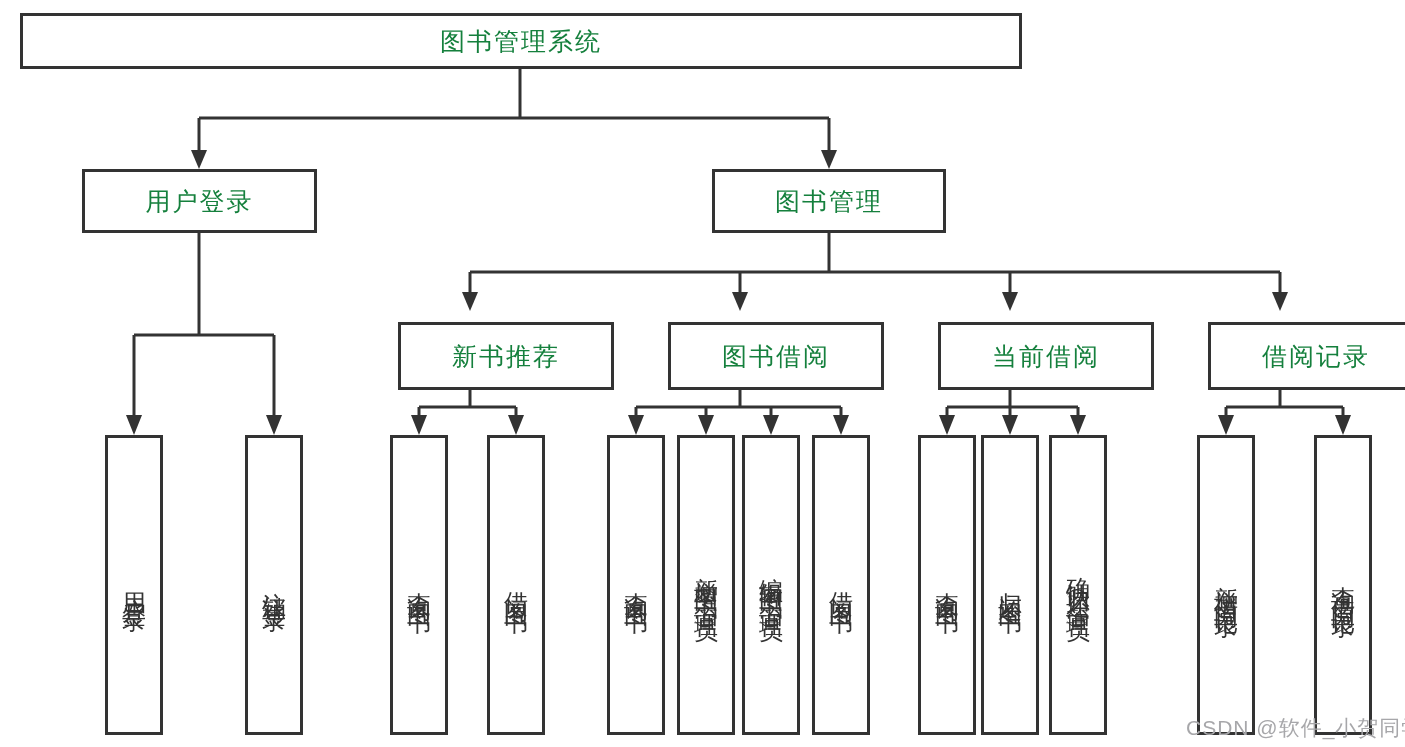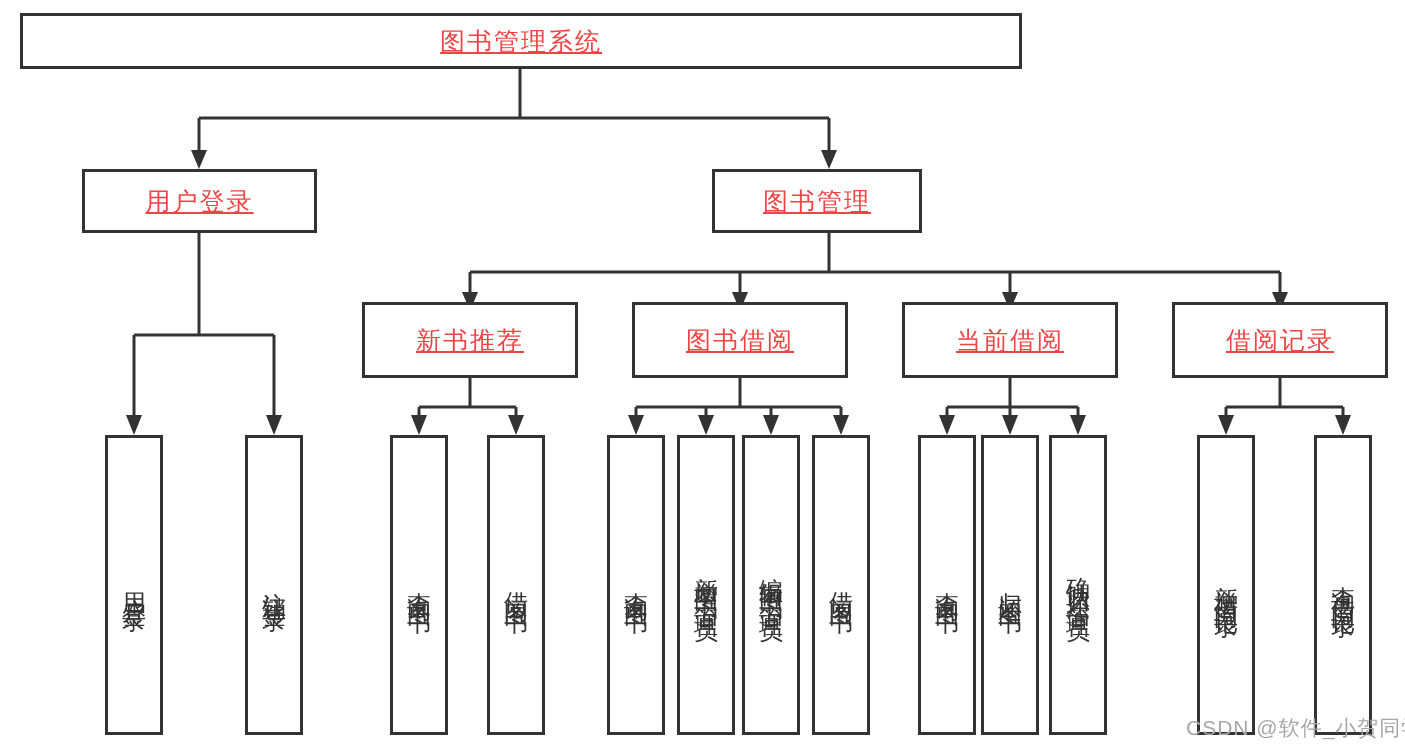--- a/index.html
+++ b/index.html
@@ -29,28 +29,27 @@
   }
   .node {
     position: absolute;
     background: #ffffff;
     border: 3px solid #333333;
     display: flex;
     align-items: center;
     justify-content: center;
     font-size: 25px;
     letter-spacing: 2px;
-    color: #ef4444;
+    color: #15803d;
     white-space: nowrap;
-    text-decoration: underline;
   }
   .node-root   { left: 20px;   top: 13px;  width: 1002px; height: 56px; }
   .node-l2a    { left: 82px;   top: 169px; width: 235px;  height: 64px; }
-  .node-l2b    { left: 712px;  top: 169px; width: 210px;  height: 64px; }
-  .node-l3     { top: 302px;   width: 216px; height: 76px; }
+  .node-l2b    { left: 712px;  top: 169px; width: 234px;  height: 64px; }
+  .node-l3     { top: 322px;   width: 216px; height: 68px; margin-left: 36px; }
   .node-l3-1   { left: 362px; }
   .node-l3-2   { left: 632px; }
   .node-l3-3   { left: 902px; }
   .node-l3-4   { left: 1172px; }
   .leaf {
     position: absolute;
     top: 435px;
     width: 58px;
     height: 300px;
     background: #ffffff;

